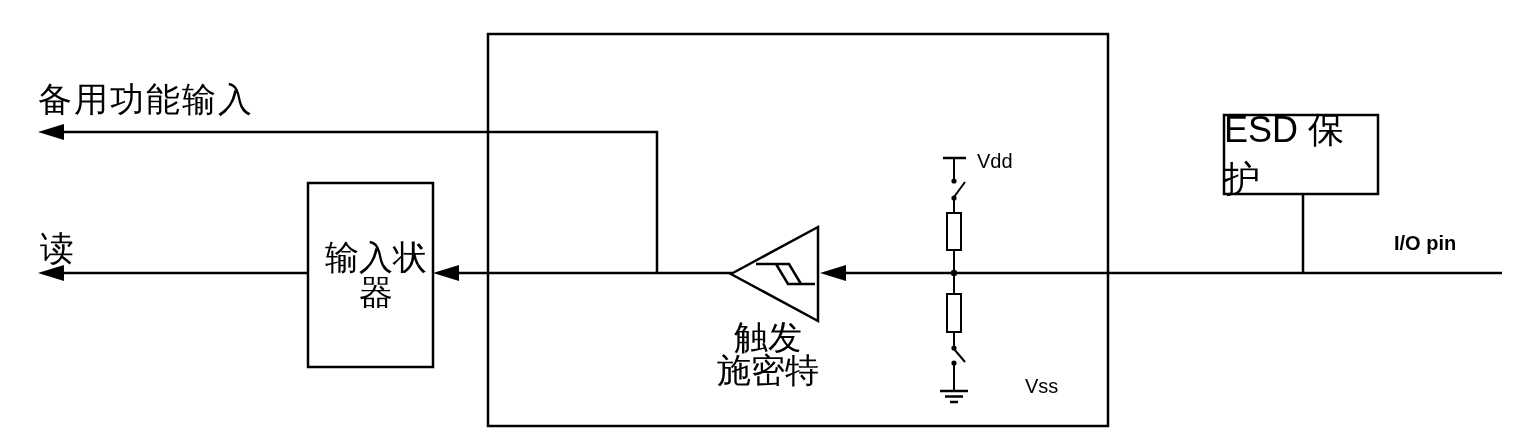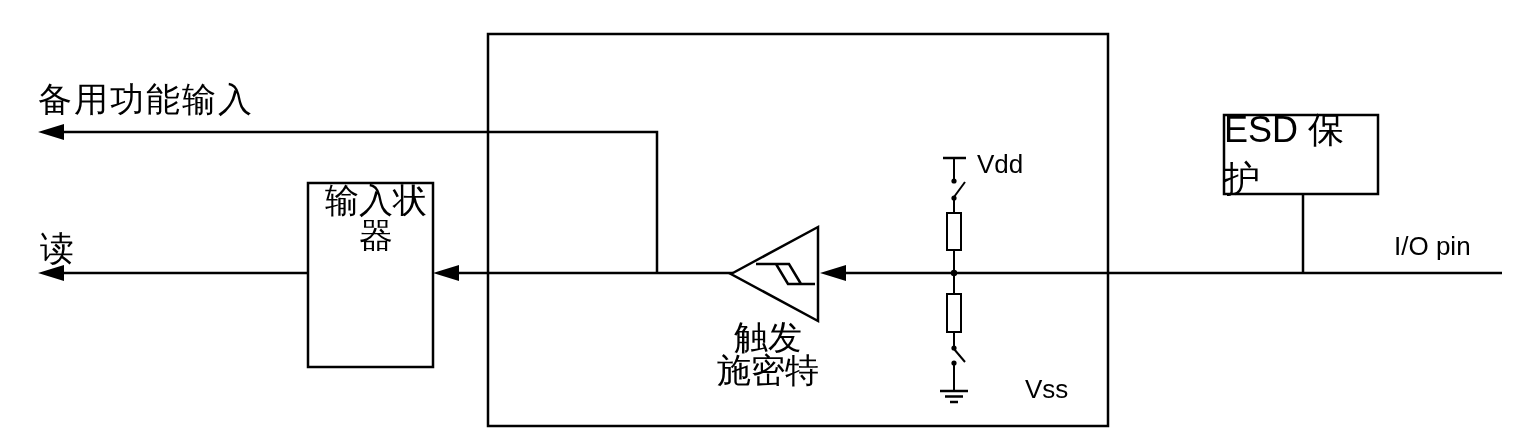--- a/index.html
+++ b/index.html
@@ -24,33 +24,33 @@
     color: #000000;
     white-space: nowrap;
     line-height: 1.2;
   }
   .cjk {
     font-family: "Liberation Serif", serif;
     font-size: 34px;
   }
   .lat {
     font-family: "Liberation Sans", sans-serif;
-    font-size: 26px;
+    font-size: 20px;
   }
   .alt-label { left: 38px; top: 80px; letter-spacing: 2px; }
   .read-label { left: 40px; top: 229px; }
   .driver-label { left: 505px; top: 363px; letter-spacing: 1px; }
   .register-text {
     position: absolute;
     left: 308px; top: 183px;
     width: 136px; height: 184px;
     display: flex;
     flex-direction: column;
     align-items: center;
-    justify-content: flex-start;
+    justify-content: center;
     text-align: center;
     line-height: 35px;
     color: #000000;
   }
   .schmitt-text {
     position: absolute;
     left: 698px; top: 321px;
     width: 140px;
     text-align: center;
     line-height: 33px;
@@ -62,21 +62,21 @@
     width: 154px; height: 79px;
     display: flex;
     align-items: center;
     justify-content: center;
     font-family: "Liberation Sans", sans-serif;
     font-size: 36px;
     color: #000000;
   }
   .vdd-label { left: 977px; top: 149px; }
   .vss-label { left: 981px; top: 374px; margin-left: 44px; }
-  .iopin-label { left: 1394px; top: 231px; }
+  .iopin-label { left: 1394px; top: 231px; font-weight: bold; }
 </style>
 </head>
 <body>
 
 <div class="canvas">
 
   <svg width="1536" height="444" viewBox="0 0 1536 444">
 
     <rect x="488" y="34" width="620" height="392" fill="none" stroke="#000" stroke-width="2.5"></rect>
 

